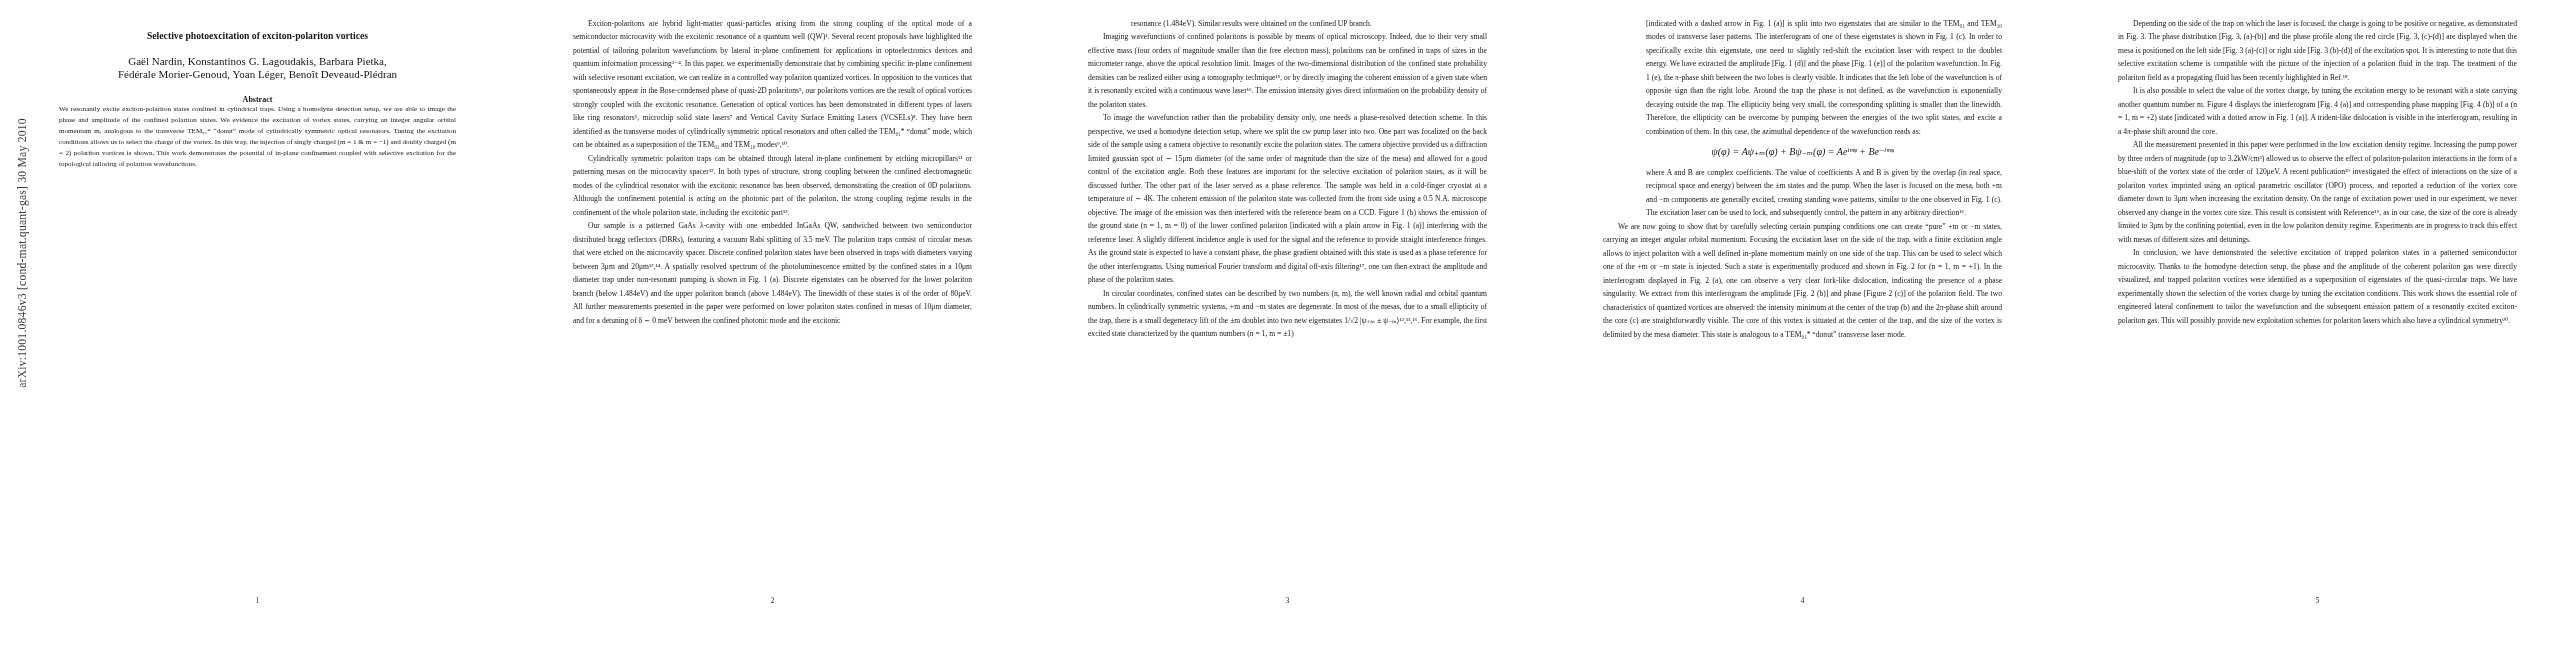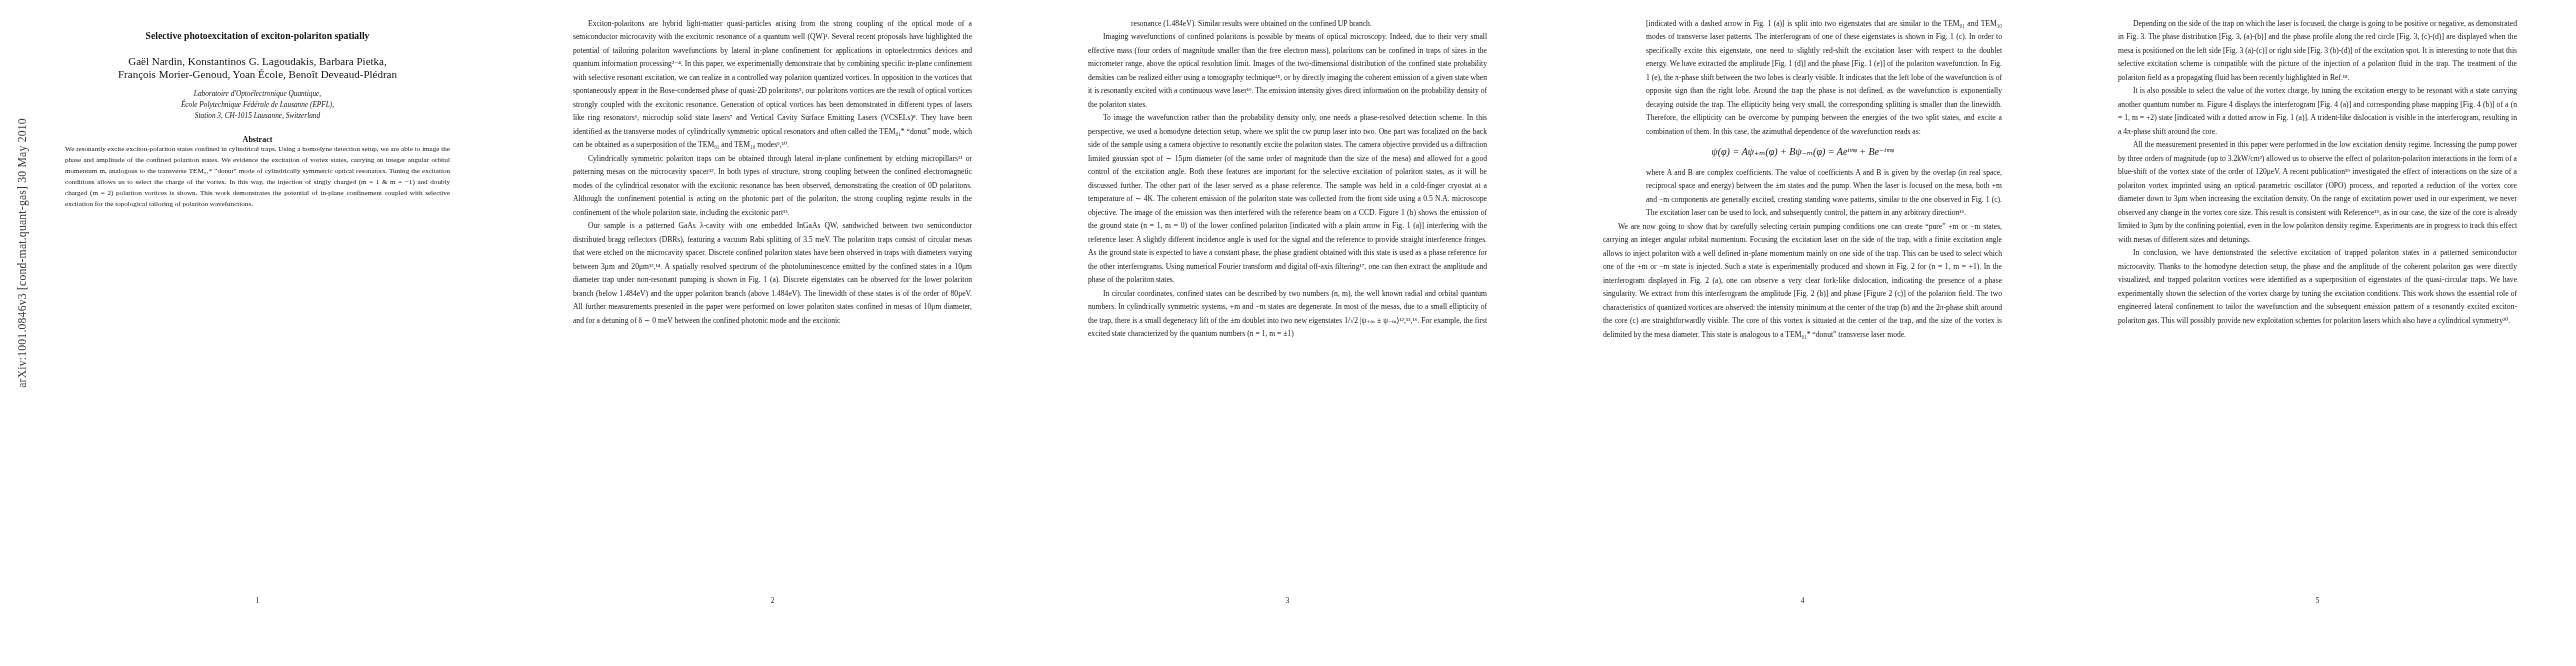--- a/index.html
+++ b/index.html
@@ -64,21 +64,21 @@
     text-align: center;
     font-size: 8px;
     font-weight: bold;
     margin-top: 14.5px;
     margin-bottom: 0;
   }
   .abstract-text {
     font-size: 7.1px;
     line-height: 11px;
     text-align: justify;
-    margin: 0 7px;
+    margin: 0 1px;
   }
 
   .body-par {
     font-size: 7.6px;
     line-height: 13.5px;
     text-align: justify;
     text-indent: 15px;
   }
   .body-par.no-indent { text-indent: 0; margin-left: 43px; }
 
@@ -102,28 +102,23 @@
 <body>
 
 <div class="canvas">
 
   <div class="arxiv-stamp">arXiv:1001.0846v3  [cond-mat.quant-gas]  30 May 2010</div>
 
   <div class="pages">
 
     <div class="page">
       <div class="page-inner p1">
-        <h1 class="title">Selective photoexcitation of exciton-polariton spatially</h1>
+        <h1 class="title">Selective photoexcitation of exciton-polariton vortices</h1>
         <div class="authors">Gaël Nardin, Konstantinos G. Lagoudakis, Barbara Pietka,</div>
-        <div class="authors">François Morier-Genoud, Yoan École, Benoît Deveaud-Plédran</div>
-        <div class="affil-block">
-          <div class="affil">Laboratoire d'Optoélectronique Quantique,</div>
-          <div class="affil">École Polytechnique Fédérale de Lausanne (EPFL),</div>
-          <div class="affil">Station 3, CH-1015 Lausanne, Switzerland</div>
-        </div>
+        <div class="authors">Fédérale Morier-Genoud, Yoan Léger, Benoît Deveaud-Plédran</div>
         <div class="abstract-heading">Abstract</div>
         <p class="abstract-text">We resonantly excite exciton-polariton states confined in cylindrical traps. Using a homodyne detection setup, we are able to image the phase and amplitude of the confined polariton states. We evidence the excitation of vortex states, carrying an integer angular orbital momentum m, analogous to the transverse TEM₀₁* “donut” mode of cylindrically symmetric optical resonators. Tuning the excitation conditions allows us to select the charge of the vortex. In this way, the injection of singly charged (m = 1 &amp; m = −1) and doubly charged (m = 2) polariton vortices is shown. This work demonstrates the potential of in-plane confinement coupled with selective excitation for the topological tailoring of polariton wavefunctions.</p>
       </div>
       <div class="page-number">1</div>
     </div>
 
     <div class="page">
       <div class="page-inner">
         <p class="body-par">Exciton-polaritons are hybrid light-matter quasi-particles arising from the strong coupling of the optical mode of a semiconductor microcavity with the excitonic resonance of a quantum well (QW)¹. Several recent proposals have highlighted the potential of tailoring polariton wavefunctions by lateral in-plane confinement for applications in optoelectronics devices and quantum information processing²⁻⁴. In this paper, we experimentally demonstrate that by combining specific in-plane confinement with selective resonant excitation, we can realize in a controlled way polariton quantized vortices. In opposition to the vortices that spontaneously appear in the Bose-condensed phase of quasi-2D polaritons⁵, our polaritons vortices are the result of optical vortices strongly coupled with the excitonic resonance. Generation of optical vortices has been demonstrated in different types of lasers like ring resonators⁶, microchip solid state lasers⁷ and Vertical Cavity Surface Emitting Lasers (VCSELs)⁸. They have been identified as the transverse modes of cylindrically symmetric optical resonators and often called the TEM₀₁* “donut” mode, which can be obtained as a superposition of the TEM₀₁ and TEM₁₀ modes⁹,¹⁰.</p>
         <p class="body-par">Cylindrically symmetric polariton traps can be obtained through lateral in-plane confinement by etching micropillars¹¹ or patterning mesas on the microcavity spacer¹². In both types of structure, strong coupling between the confined electromagnetic modes of the cylindrical resonator with the excitonic resonance has been observed, demonstrating the creation of 0D polaritons. Although the confinement potential is acting on the photonic part of the polariton, the strong coupling regime results in the confinement of the whole polariton state, including the excitonic part¹³.</p>

